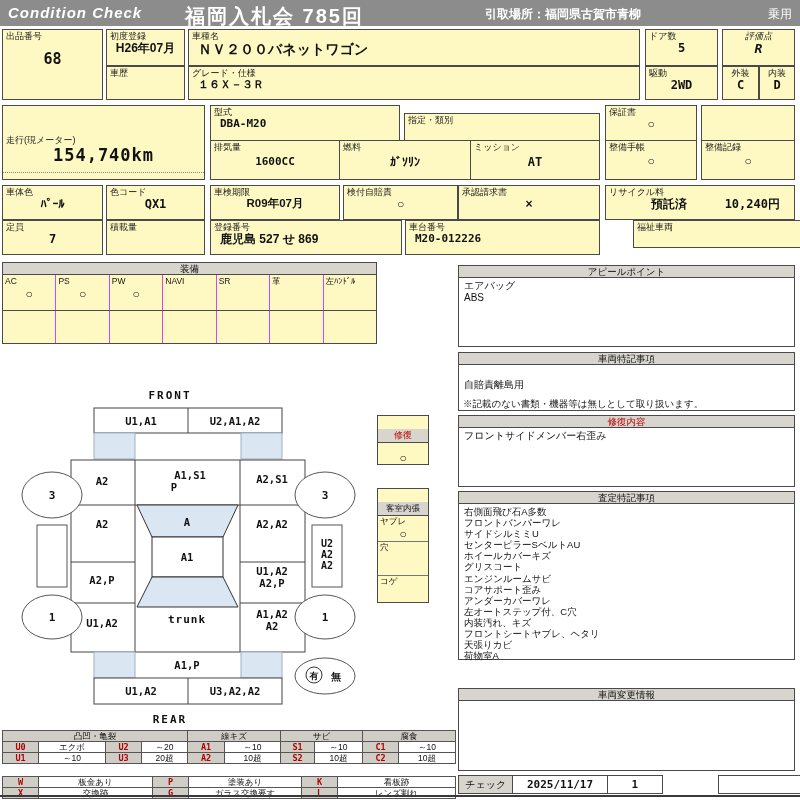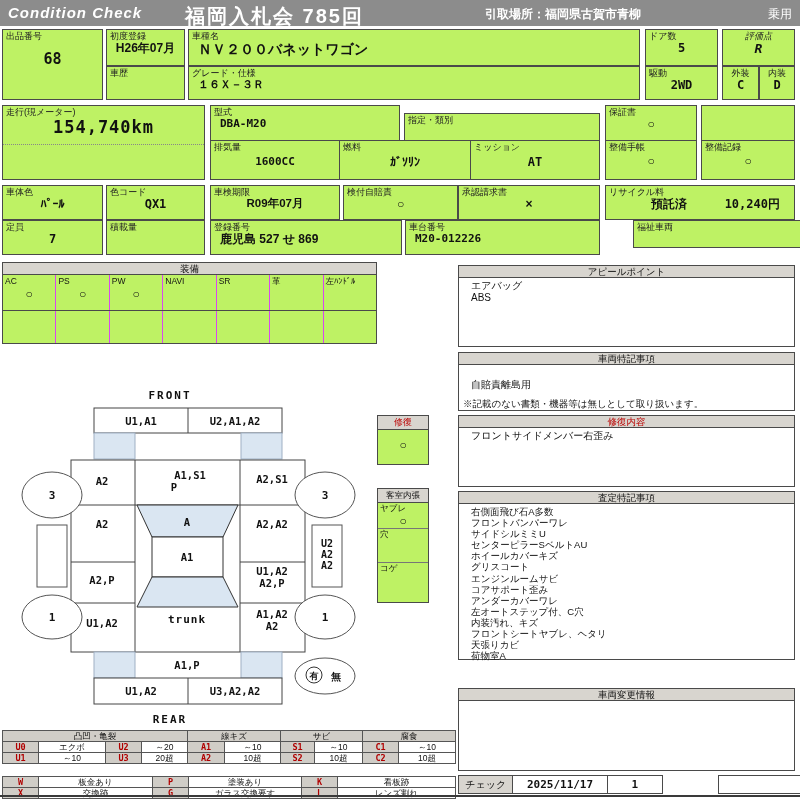--- a/index.html
+++ b/index.html
@@ -5,43 +5,43 @@
   html,body{margin:0;padding:0;background:#fff;}
   #sheet{position:relative;width:800px;height:800px;background:#fff;
          font-family:"Liberation Sans",sans-serif;color:#111;overflow:hidden;}
   
   .topbar{position:absolute;left:0;top:0;width:800px;height:26px;background:#8c8c8c;color:#fff;}
   .topbar .brand{position:absolute;left:8px;top:4px;font-style:italic;font-weight:bold;font-size:15px;letter-spacing:1px;}
   .topbar .auction{position:absolute;left:185px;top:3px;font-weight:bold;font-size:20px;letter-spacing:2px;}
   .topbar .pickup{position:absolute;left:485px;top:6px;font-weight:bold;font-size:12px;}
   .topbar .cat{position:absolute;right:8px;top:6px;font-size:12px;}
   
-  .box{position:absolute;box-sizing:border-box;border:1px solid #4a4a4a;background:#bef264;}
+  .box{position:absolute;box-sizing:border-box;border:1px solid #4a4a4a;background:#fef9c3;}
   .lbl{display:block;font-size:9px;line-height:1.15;color:#222;padding:1px 3px 0;}
   .val{display:block;text-align:center;font-weight:bold;font-size:12px;line-height:1.2;}
   .mono{font-family:"DejaVu Sans Mono",monospace;}
   .left{text-align:left;padding-left:9px;}
   .big{font-size:15px;margin-top:9px;}
   .mark{font-size:12px;}
   
   .sec-h{position:absolute;box-sizing:border-box;border:1px solid #4a4a4a;background:#d8d5cf;
          font-size:9.5px;text-align:center;height:13px;line-height:12px;}
   .sec-h.red{color:#bb0000;}
   .sec-b{position:absolute;box-sizing:border-box;border:1px solid #4a4a4a;border-top:none;background:#fff;
-         font-size:10px;line-height:1.2;padding:2px 12px;white-space:pre-line;}
+         font-size:10px;line-height:1.2;padding:2px 5px;white-space:pre-line;}
   .foot{position:absolute;left:4px;bottom:1px;font-size:9.5px;white-space:nowrap;}
   
   .eq-row{display:flex;}
   .eq-cell{position:relative;box-sizing:border-box;border-right:1px solid #d946ef;flex:1 1 0;}
   .eq-cell:last-child{border-right:none;}
   .eq-lbl{position:absolute;left:2px;top:1px;font-size:8.5px;}
   .eq-mark{position:absolute;left:0;right:0;top:12px;text-align:center;font-weight:bold;font-size:12px;}
   
   .mini-h{box-sizing:border-box;height:14px;line-height:13px;text-align:center;font-size:9px;
-          background:#d8d5cf;border-bottom:1px solid #4a4a4a;}
+          background:#d8d5cf;border-bottom:1px solid #4a4a4a;margin-top:13px;}
   .mini-h.red{color:#bb0000;}
   .cab-row{position:relative;box-sizing:border-box;border-bottom:1px solid #777;}
   .cab-row:last-child{border-bottom:none;}
   .cab-lbl{position:absolute;left:2px;top:0;font-size:8.5px;}
   .cab-mark{position:absolute;left:0;right:0;top:11px;text-align:center;font-weight:bold;font-size:12px;}
   
   table.legend{position:absolute;border-collapse:collapse;table-layout:fixed;background:#fff;}
   table.legend td{border:1px solid #555;font-size:8.5px;text-align:center;padding:0;height:10px;line-height:10px;overflow:hidden;}
   table.legend td.g{background:#d0cdc7;}
   table.legend td.code{background:#d0cdc7;color:#b00000;font-weight:bold;font-family:"DejaVu Sans Mono",monospace;}
@@ -103,21 +103,21 @@
   <div class="box" style="left:722px;top:66px;width:37px;height:34px;">
     <span class="lbl" style="text-align:center;">外装</span>
     <span class="val mono">C</span>
   </div>
   <div class="box" style="left:759px;top:66px;width:36px;height:34px;">
     <span class="lbl" style="text-align:center;">内装</span>
     <span class="val mono">D</span>
   </div>
 
   <div class="box" style="left:2px;top:105px;width:203px;height:75px;">
-    <div style="box-sizing:border-box;height:39px;border-bottom:1px dotted #888;">
+    <div style="box-sizing:border-box;height:39px;border-bottom:1px dotted #888;margin-top:28px;">
       <span class="lbl">走行(現メーター)</span>
       <span class="val mono" style="font-size:17px;letter-spacing:1px;">154,740km</span>
     </div>
   </div>
   <div class="box" style="left:210px;top:105px;width:190px;height:36px;">
     <span class="lbl">型式</span>
     <span class="val left mono" style="font-size:11px;">DBA-M20</span>
   </div>
   <div class="box" style="left:404px;top:105px;width:196px;height:36px;margin-top:8px;">
     <span class="lbl">指定・類別</span>

